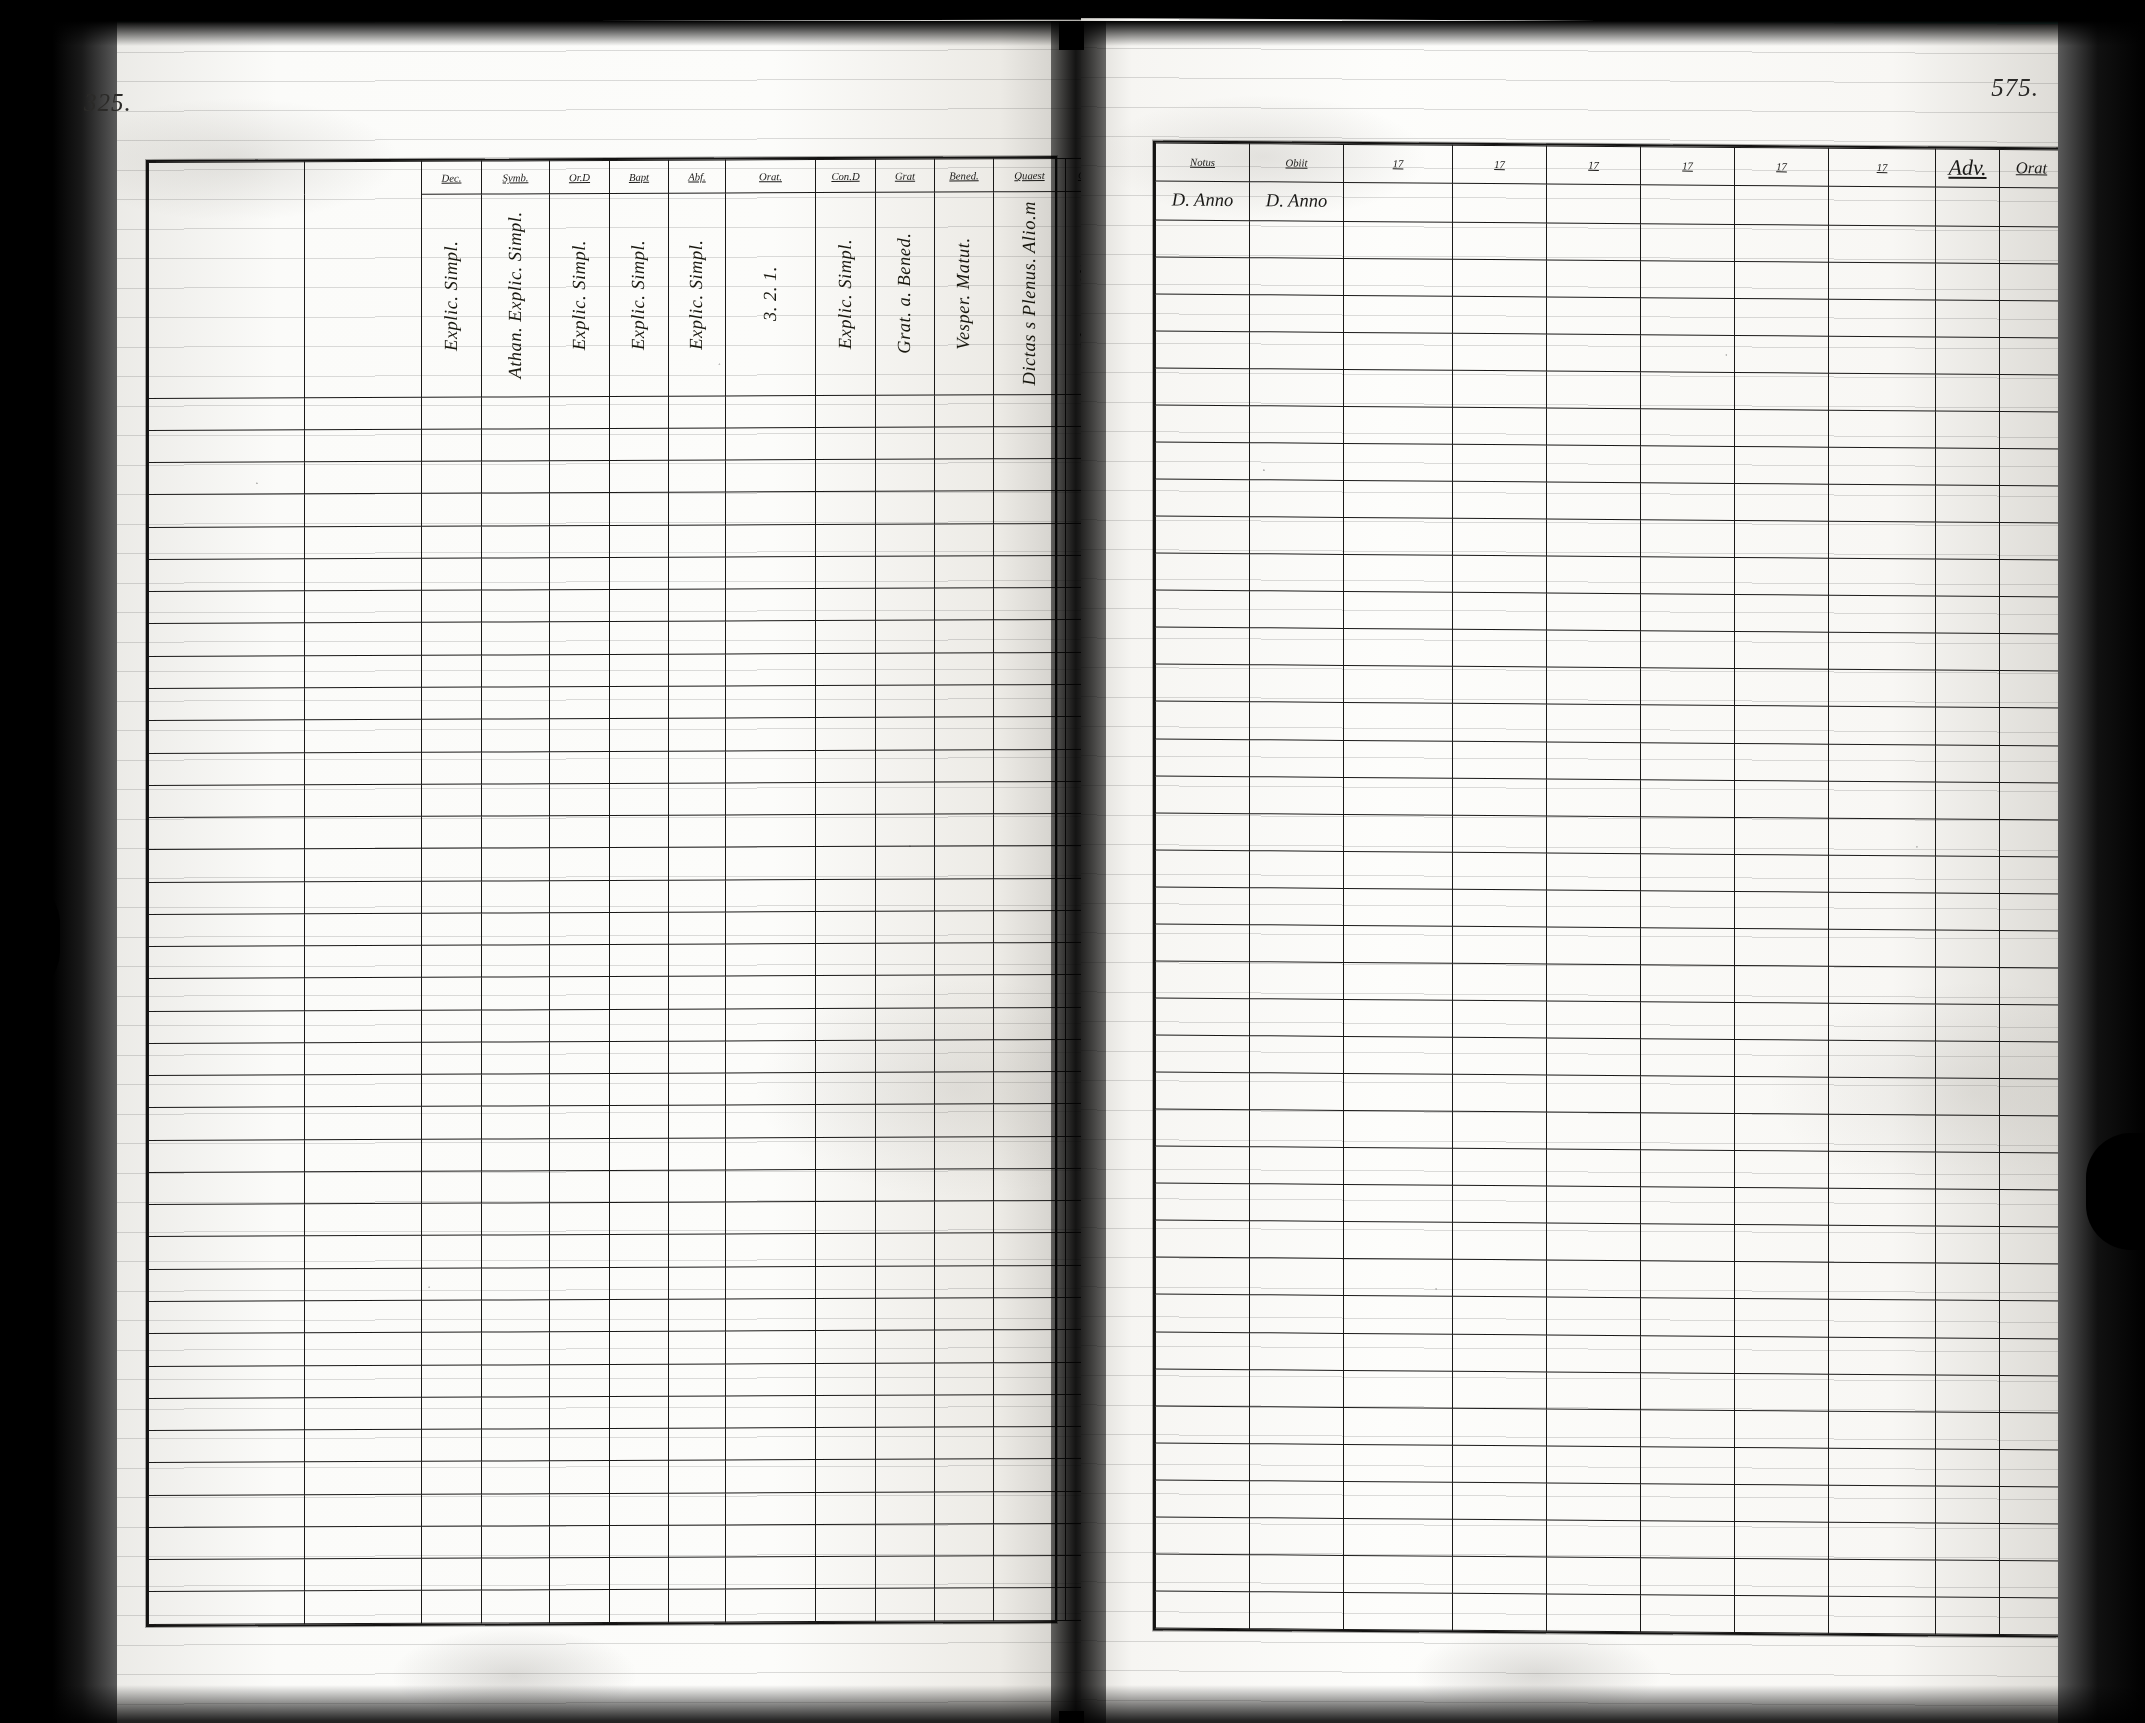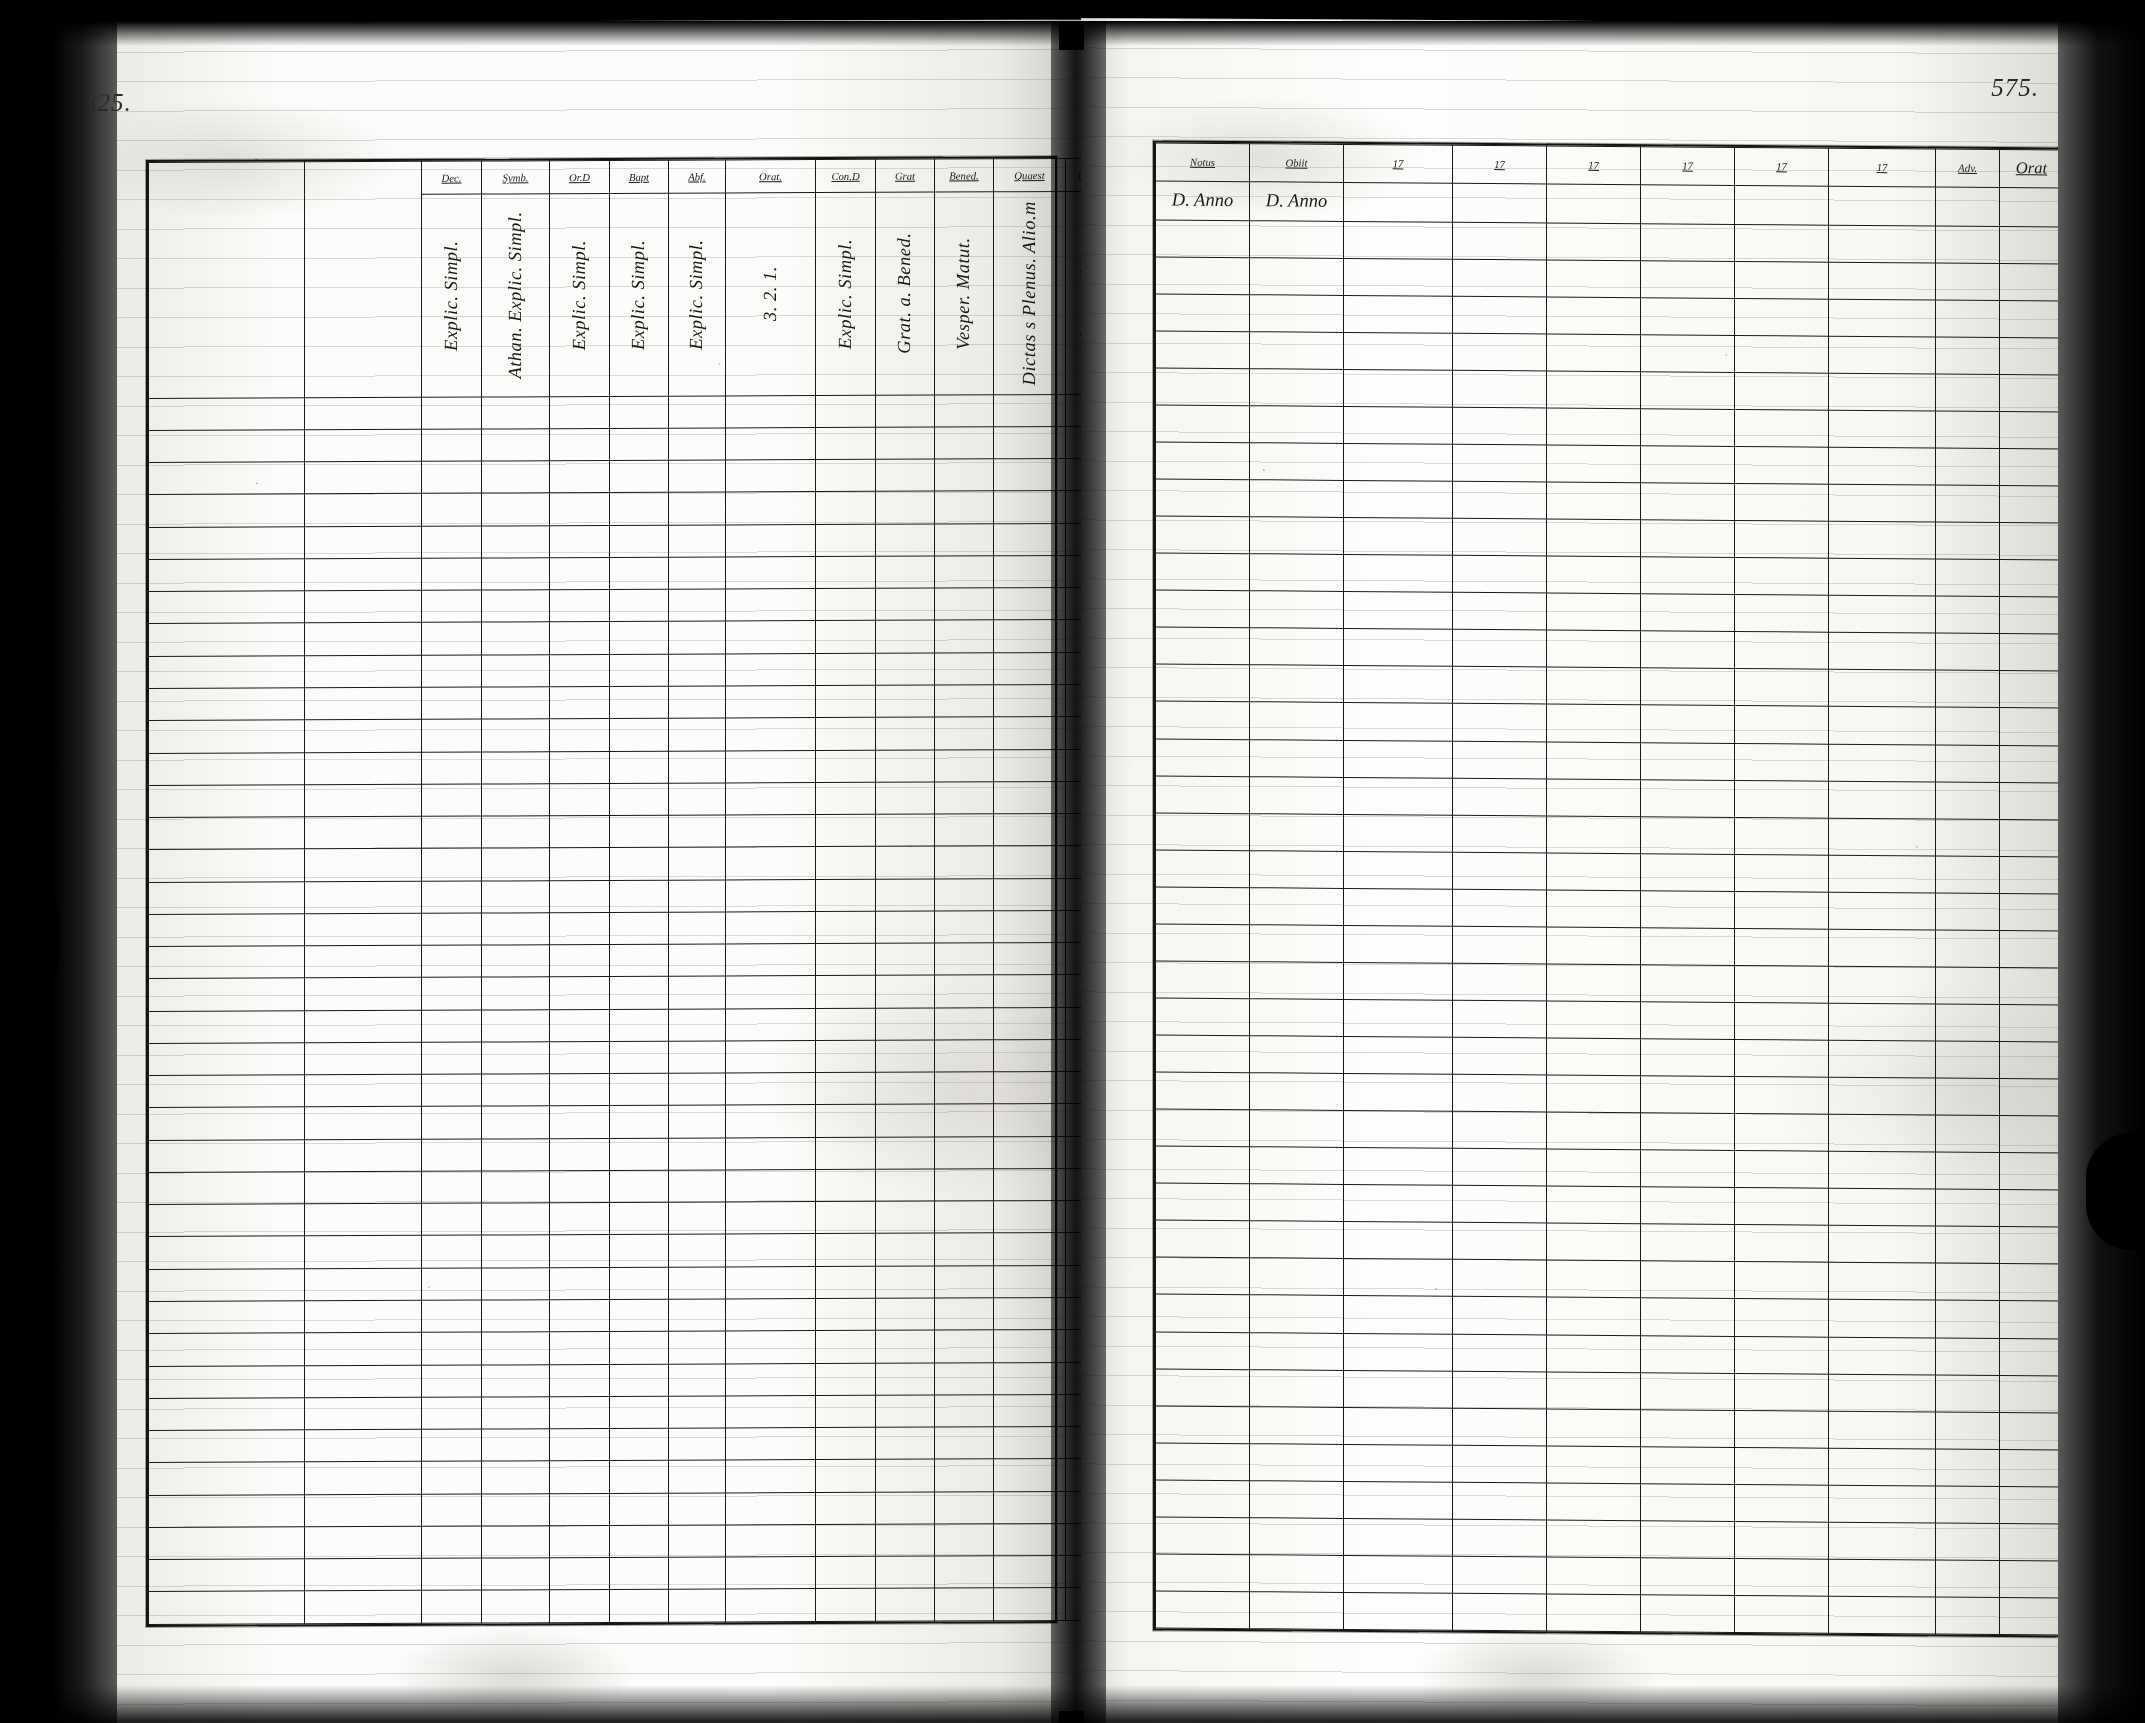--- a/index.html
+++ b/index.html
@@ -946,21 +946,21 @@
         <tbody>
             <tr>
           <td class="hd-top">Notus</td>
           <td class="hd-top">Obiit</td>
           <td class="hd-top num-big">17</td>
           <td class="hd-top num-big">17</td>
           <td class="hd-top num-big">17</td>
           <td class="hd-top num-big">17</td>
           <td class="hd-top num-big">17</td>
           <td class="hd-top num-big">17</td>
-          <td class="hd-top" style="font-size:11px">Adv.</td>
+          <td class="hd-top" style="font-size:22px">Adv.</td>
           <td class="hd-top" style="font-size:16.6px">Orat</td>
         </tr>
         <tr style="height:31px">
           <td style="font-style:italic;font-size:18.5px">D. Anno</td>
           <td style="font-style:italic;font-size:18.5px">D. Anno</td>
           <td></td>
           <td></td>
           <td></td>
           <td></td>
           <td></td>

